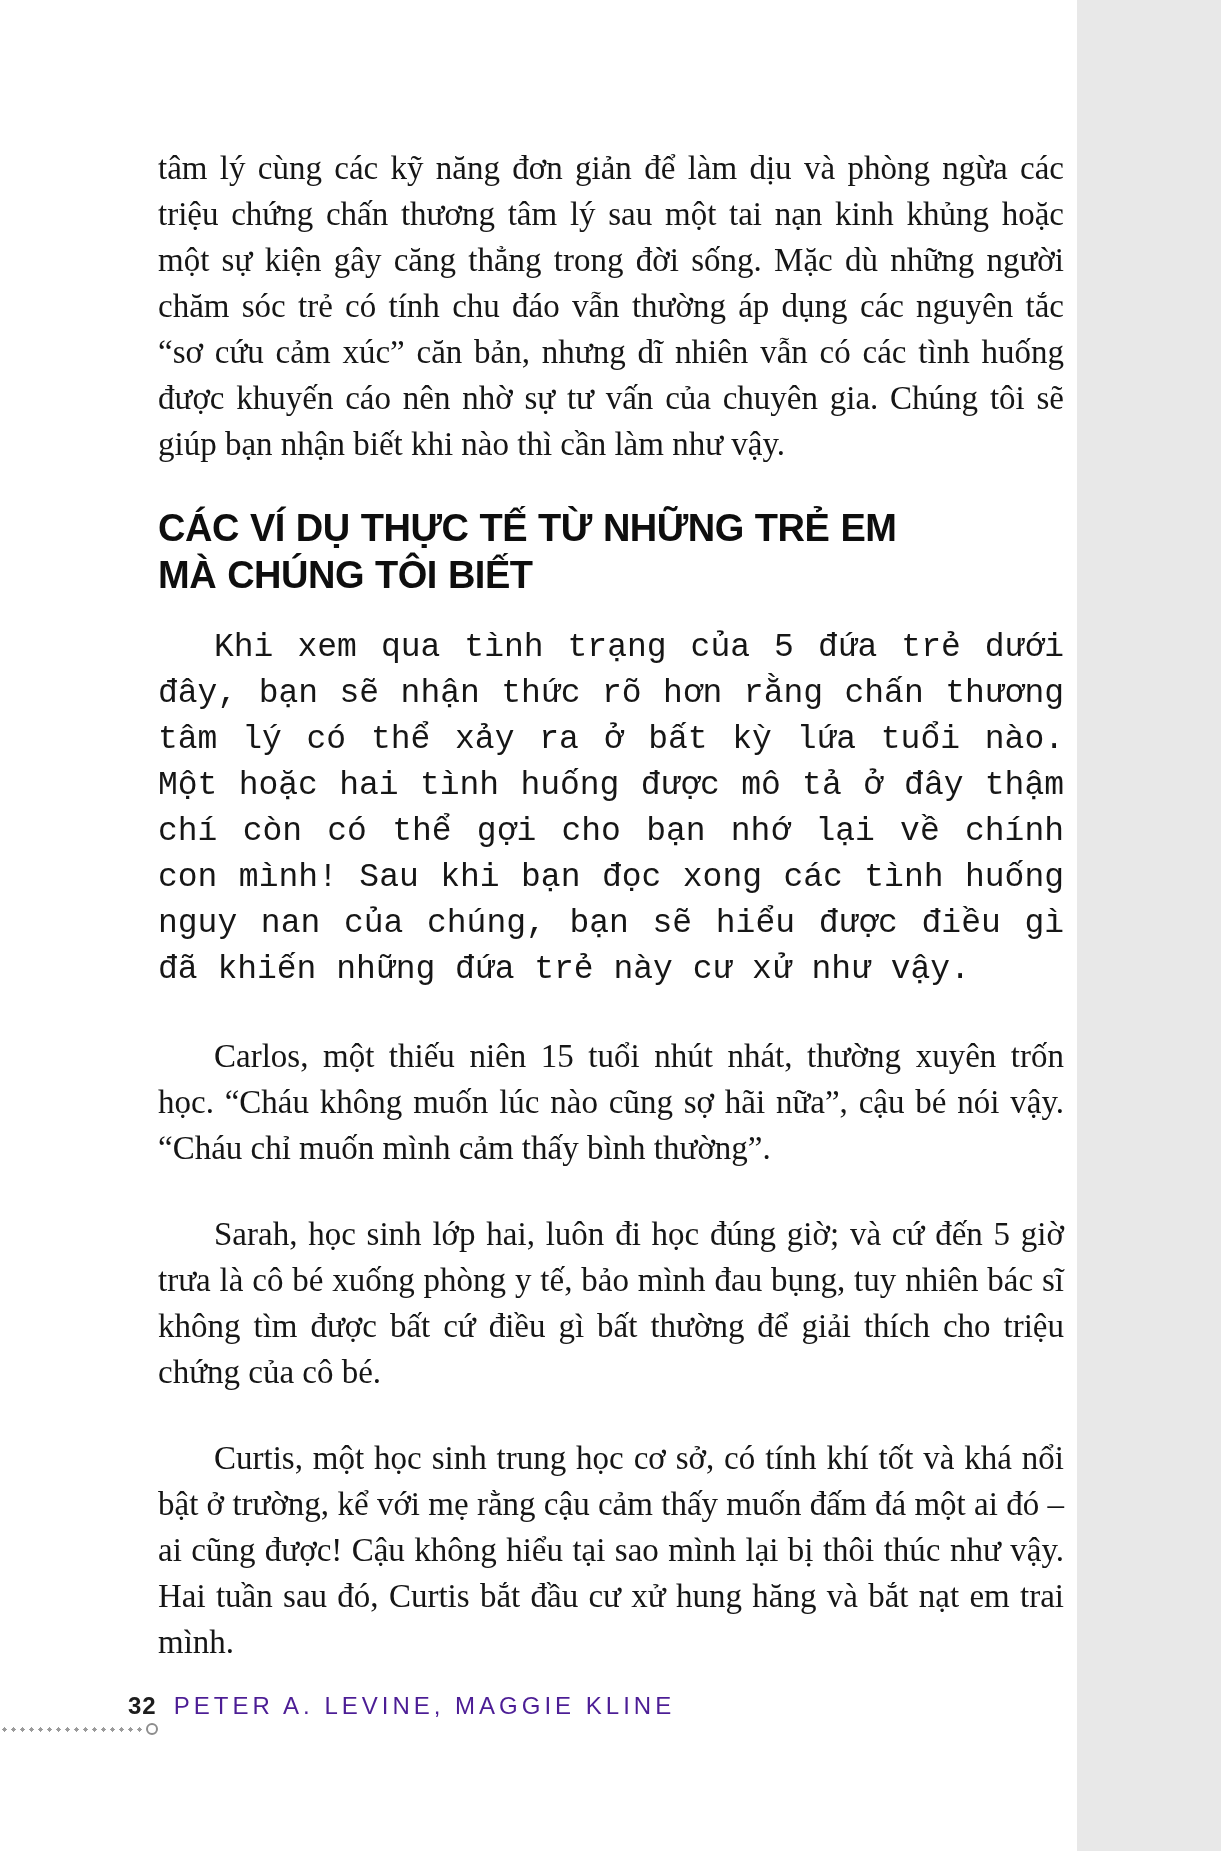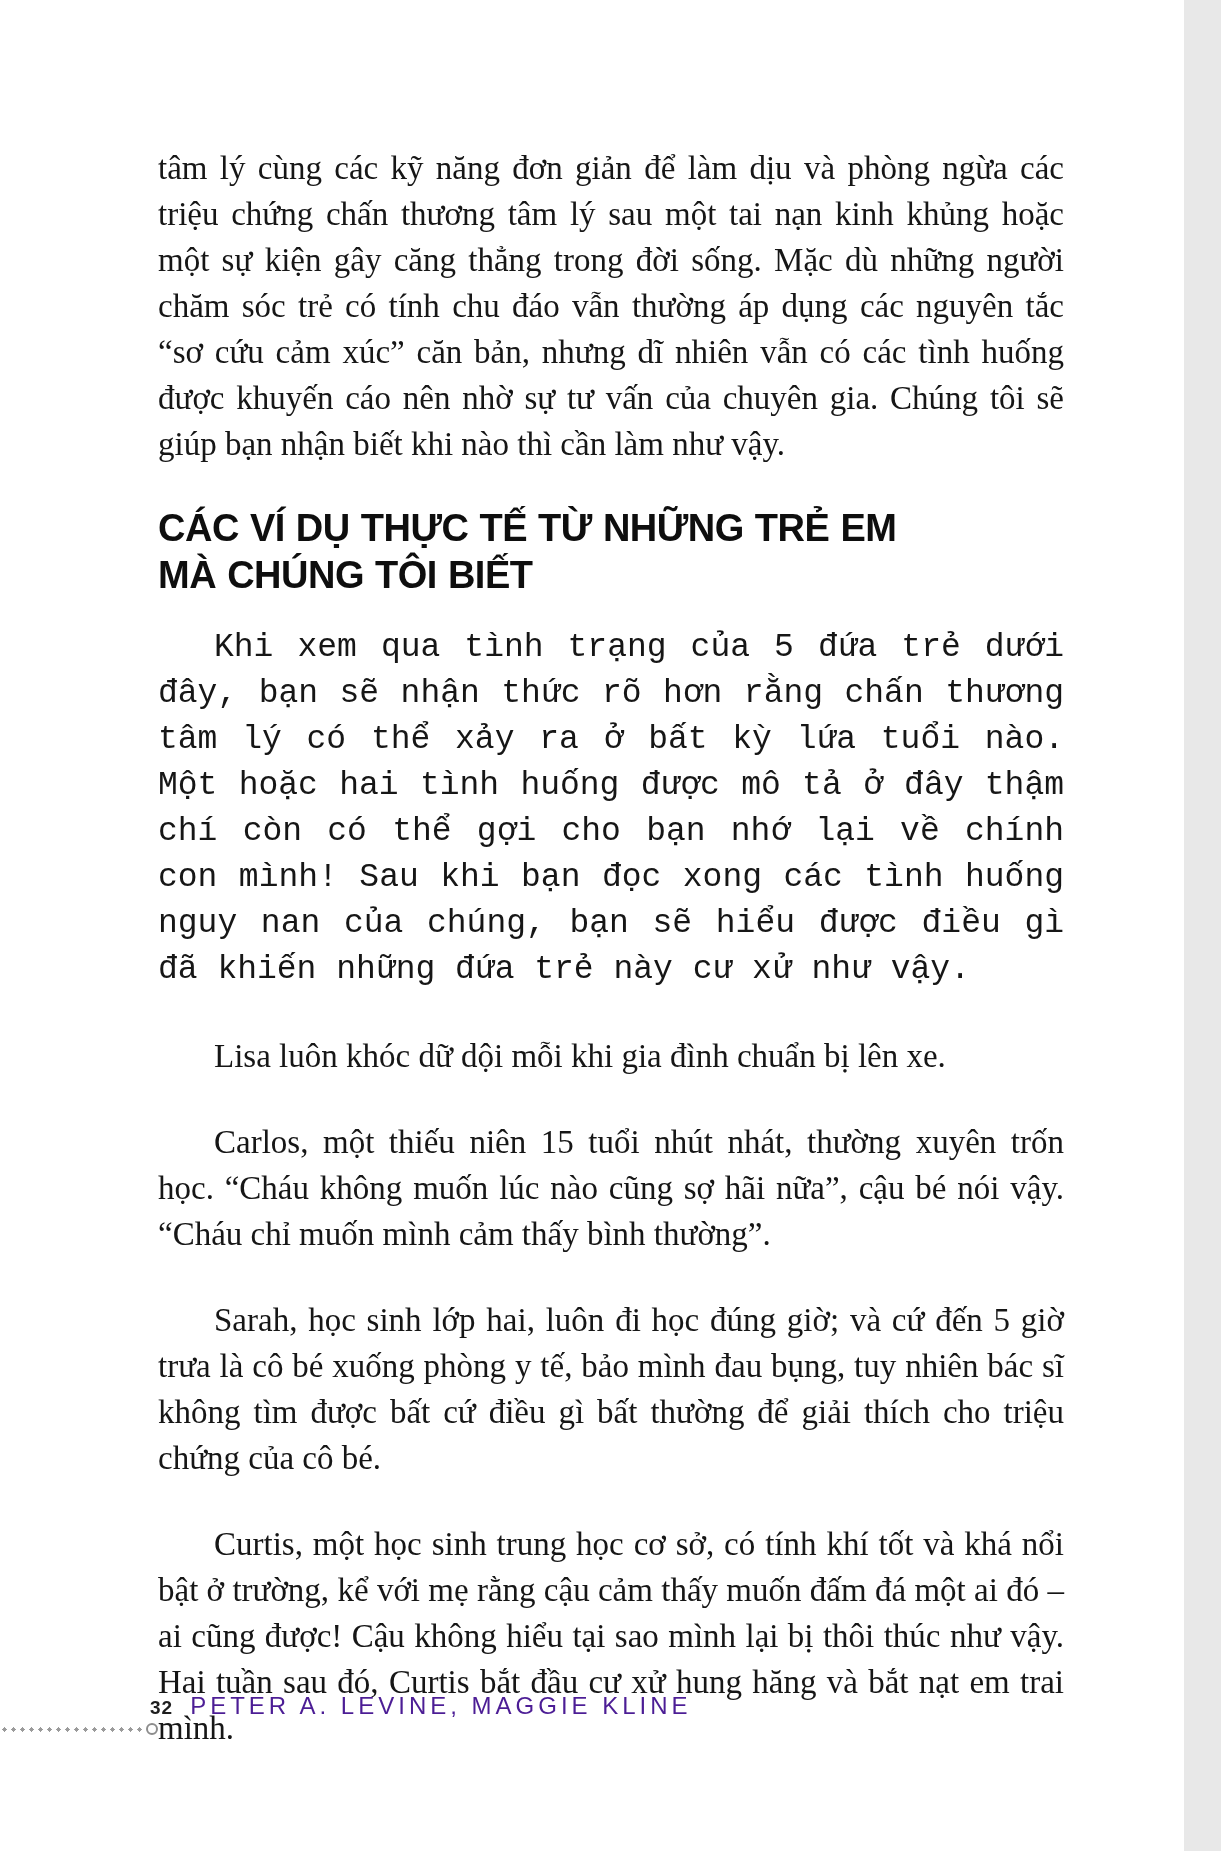--- a/index.html
+++ b/index.html
@@ -2,21 +2,21 @@
 <html><head>
 <meta charset="utf-8">
 <style>
   html, body {
     margin: 0;
     padding: 0;
     background: #e8e8e8;
   }
   .page {
     position: relative;
-    width: 1184px;
+    width: 1077px;
     height: 1851px;
     background: #ffffff;
     overflow: hidden;
     font-family: "Liberation Serif", "DejaVu Serif", serif;
   }
   .content {
     position: absolute;
     left: 158px;
     top: 145px;
     width: 906px;
@@ -55,25 +55,24 @@
   .footer {
     position: absolute;
     left: 128px;
     top: 1692px;
     display: flex;
     align-items: baseline;
     font-family: "Liberation Sans", "DejaVu Sans", sans-serif;
     white-space: nowrap;
   }
   .page-number {
-    font-size: 19px;
+    font-size: 24px;
     font-weight: 700;
     color: #1d1d1d;
     letter-spacing: 1px;
-    margin-left: 22px;
   }
   .running-title {
     margin-left: 17px;
     font-size: 24px;
     font-weight: 400;
     color: #4c1d95;
     letter-spacing: 4px;
   }
   .dotted-leader {
     position: absolute;
@@ -105,21 +104,20 @@
 
     <p class="body-par no-indent">tâm lý cùng các kỹ năng đơn giản để làm dịu và phòng ngừa các triệu chứng chấn thương tâm lý sau một tai nạn kinh khủng hoặc một sự kiện gây căng thẳng trong đời sống. Mặc dù những người chăm sóc trẻ có tính chu đáo vẫn thường áp dụng các nguyên tắc “sơ cứu cảm xúc” căn bản, nhưng dĩ nhiên vẫn có các tình huống được khuyến cáo nên nhờ sự tư vấn của chuyên gia. Chúng tôi sẽ giúp bạn nhận biết khi nào thì cần làm như vậy.</p>
 
     <h2 class="section-heading">
       <span>CÁC VÍ DỤ THỰC TẾ TỪ NHỮNG TRẺ EM</span>
       <span>MÀ CHÚNG TÔI BIẾT</span>
     </h2>
 
     <p class="body-par opening">Khi xem qua tình trạng của 5 đứa trẻ dưới đây, bạn sẽ nhận thức rõ hơn rằng chấn thương tâm lý có thể xảy ra ở bất kỳ lứa tuổi nào. Một hoặc hai tình huống được mô tả ở đây thậm chí còn có thể gợi cho bạn nhớ lại về chính con mình! Sau khi bạn đọc xong các tình huống nguy nan của chúng, bạn sẽ hiểu được điều gì đã khiến những đứa trẻ này cư xử như vậy.</p>
 
-    <p class="body-par example">Lisa luôn khóc dữ dội mỗi khi gia đình chuẩn bị lên xe.</p>
 
     <p class="body-par example">Carlos, một thiếu niên 15 tuổi nhút nhát, thường xuyên trốn học. “Cháu không muốn lúc nào cũng sợ hãi nữa”, cậu bé nói vậy. “Cháu chỉ muốn mình cảm thấy bình thường”.</p>
 
     <p class="body-par example">Sarah, học sinh lớp hai, luôn đi học đúng giờ; và cứ đến 5 giờ trưa là cô bé xuống phòng y tế, bảo mình đau bụng, tuy nhiên bác sĩ không tìm được bất cứ điều gì bất thường để giải thích cho triệu chứng của cô bé.</p>
 
     <p class="body-par example">Curtis, một học sinh trung học cơ sở, có tính khí tốt và khá nổi bật ở trường, kể với mẹ rằng cậu cảm thấy muốn đấm đá một ai đó – ai cũng được! Cậu không hiểu tại sao mình lại bị thôi thúc như vậy. Hai tuần sau đó, Curtis bắt đầu cư xử hung hăng và bắt nạt em trai mình.</p>
 
   </main>
 
   <footer class="footer">

